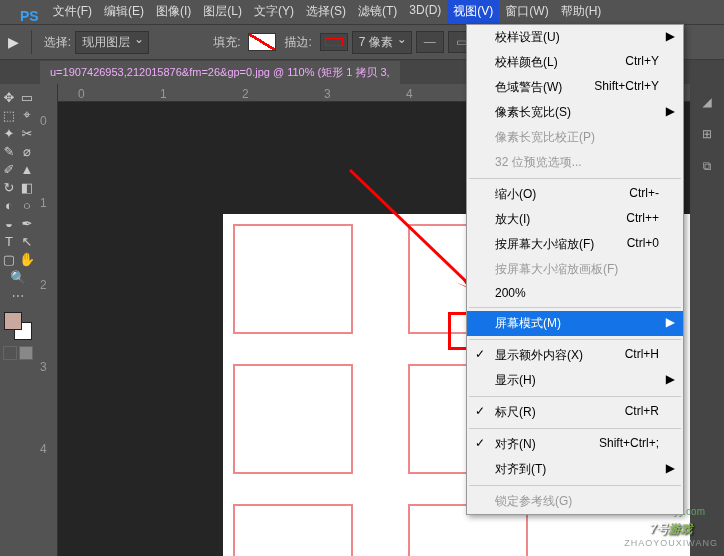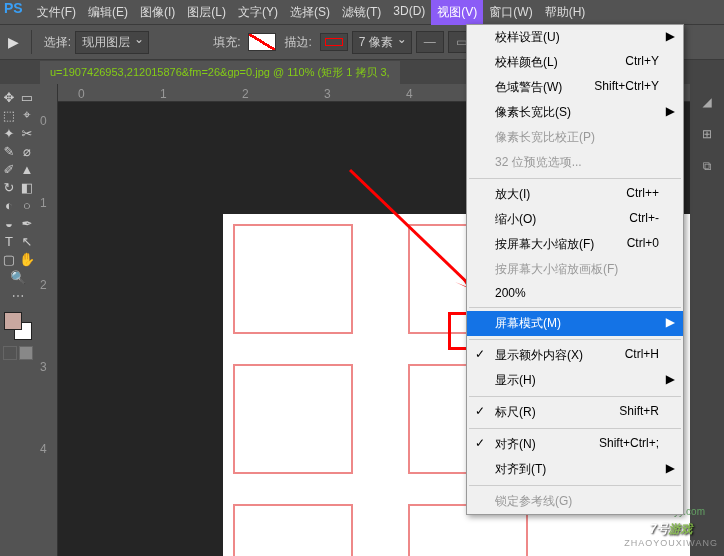--- a/index.html
+++ b/index.html
@@ -1,32 +1,32 @@
 <!DOCTYPE html>
 <html><head>
 <meta charset="utf-8">
 <style>
 *{margin:0;padding:0;box-sizing:border-box;font-family:"Microsoft YaHei",sans-serif;font-size:12px;user-select:none}
 body{background:#535353;width:724px;height:556px;overflow:hidden;position:relative}
-.menubar{background:#535353;height:24px;display:flex;align-items:flex-start;padding-left:4px;color:#ddd}
+.menubar{background:#535353;height:24px;display:flex;align-items:flex-end;padding-left:20px;color:#ddd}
 .menubar .logo{color:#3a9ff5;font-weight:bold;font-size:14px;margin-right:8px}
 .menubar .mi{padding:4px 6px;cursor:pointer}
-.menubar .mi.active{background:#8b5cf6;color:#fff}
+.menubar .mi.active{background:#1d4ed8;color:#fff}
 .optbar{background:#535353;height:36px;display:flex;align-items:center;padding-left:8px;color:#ccc;border-top:1px solid #3a3a3a;border-bottom:1px solid #3a3a3a}
 .optbar .arrow{color:#ddd;font-size:14px;margin-right:4px}
 .optbar .sep{width:1px;height:24px;background:#3a3a3a;margin:0 8px}
 .optbar .lbl{margin:12px 4px}
 .optbar .dd{background:#454545;border:1px solid #333;padding:2px 18px 2px 6px;position:relative}
 .optbar .dd:after{content:"⌄";position:absolute;right:4px;top:0}
 .optbar .swatch{width:28px;height:18px;border:1px solid #333;margin:0 4px;position:relative;background:#fff}
 .optbar .swatch.fill:before{content:"";position:absolute;inset:0;background:linear-gradient(to top right,transparent 45%,red 45%,red 55%,transparent 55%)}
 .optbar .swatch.stroke{background:#454545;display:flex;align-items:center;justify-content:center}
 .optbar .swatch.stroke span{width:18px;height:8px;border:1px solid red}
 .optbar .ico{width:28px;height:22px;border:1px solid #333;background:#454545;margin-left:4px;display:flex;align-items:center;justify-content:center;color:#aaa}
-.tabbar{background:#454545;height:24px;display:flex;align-items:center;padding-left:40px;color:#84cc16}
+.tabbar{background:#454545;height:24px;display:flex;align-items:center;padding-left:40px;color:#f0abfc}
 .tabbar .tab{background:#535353;padding:4px 10px;font-size:11px}
 .workspace{position:absolute;top:84px;left:0;right:0;bottom:0;display:flex}
 .toolbox{width:36px;background:#535353;display:flex;flex-direction:column;align-items:center;padding-top:4px;gap:0}
 .toolbox .trow{display:flex;width:36px;justify-content:center}
 .toolbox .tool{width:18px;height:18px;color:#ccc;display:flex;align-items:center;justify-content:center;font-size:13px}
 .toolbox .trow.dbl .tool{width:18px}
 .toolbox .swatches{position:relative;width:28px;height:28px;margin-top:8px}
 .toolbox .swatches .fg{position:absolute;width:18px;height:18px;background:#c9a8a0;border:1px solid #222;z-index:2}
 .toolbox .swatches .bg{position:absolute;width:18px;height:18px;background:#fff;border:1px solid #222;right:0;bottom:0}
 .toolbox .mini{display:flex;gap:2px;margin-top:6px}
@@ -207,26 +207,26 @@
       <span class="sub">▶</span>
     </div>
     <div class="item disabled">
       <span>像素长宽比校正(P)</span>
     </div>
     <div class="item disabled">
       <span>32 位预览选项...</span>
     </div>
     <hr>
     <div class="item">
+      <span>缩小(O)</span>
+      <span>Ctrl+-</span>
+    </div>
+    <div class="item">
       <span>放大(I)</span>
       <span>Ctrl++</span>
-    </div>
-    <div class="item">
-      <span>缩小(O)</span>
-      <span>Ctrl+-</span>
     </div>
     <div class="item">
       <span>按屏幕大小缩放(F)</span>
       <span>Ctrl+0</span>
     </div>
     <div class="item disabled">
       <span>按屏幕大小缩放画板(F)</span>
     </div>
     <div class="item">
       <span>200%</span>
@@ -242,21 +242,21 @@
       <span>Ctrl+H</span>
       <span class="chk">✓</span>
     </div>
     <div class="item">
       <span>显示(H)</span>
       <span class="sub">▶</span>
     </div>
     <hr>
     <div class="item">
       <span>标尺(R)</span>
-      <span>Shift+R</span>
+      <span>Ctrl+R</span>
       <span class="chk">✓</span>
     </div>
     <hr>
     <div class="item">
       <span>对齐(N)</span>
       <span>Shift+Ctrl+;</span>
       <span class="chk">✓</span>
     </div>
     <div class="item">
       <span>对齐到(T)</span>

